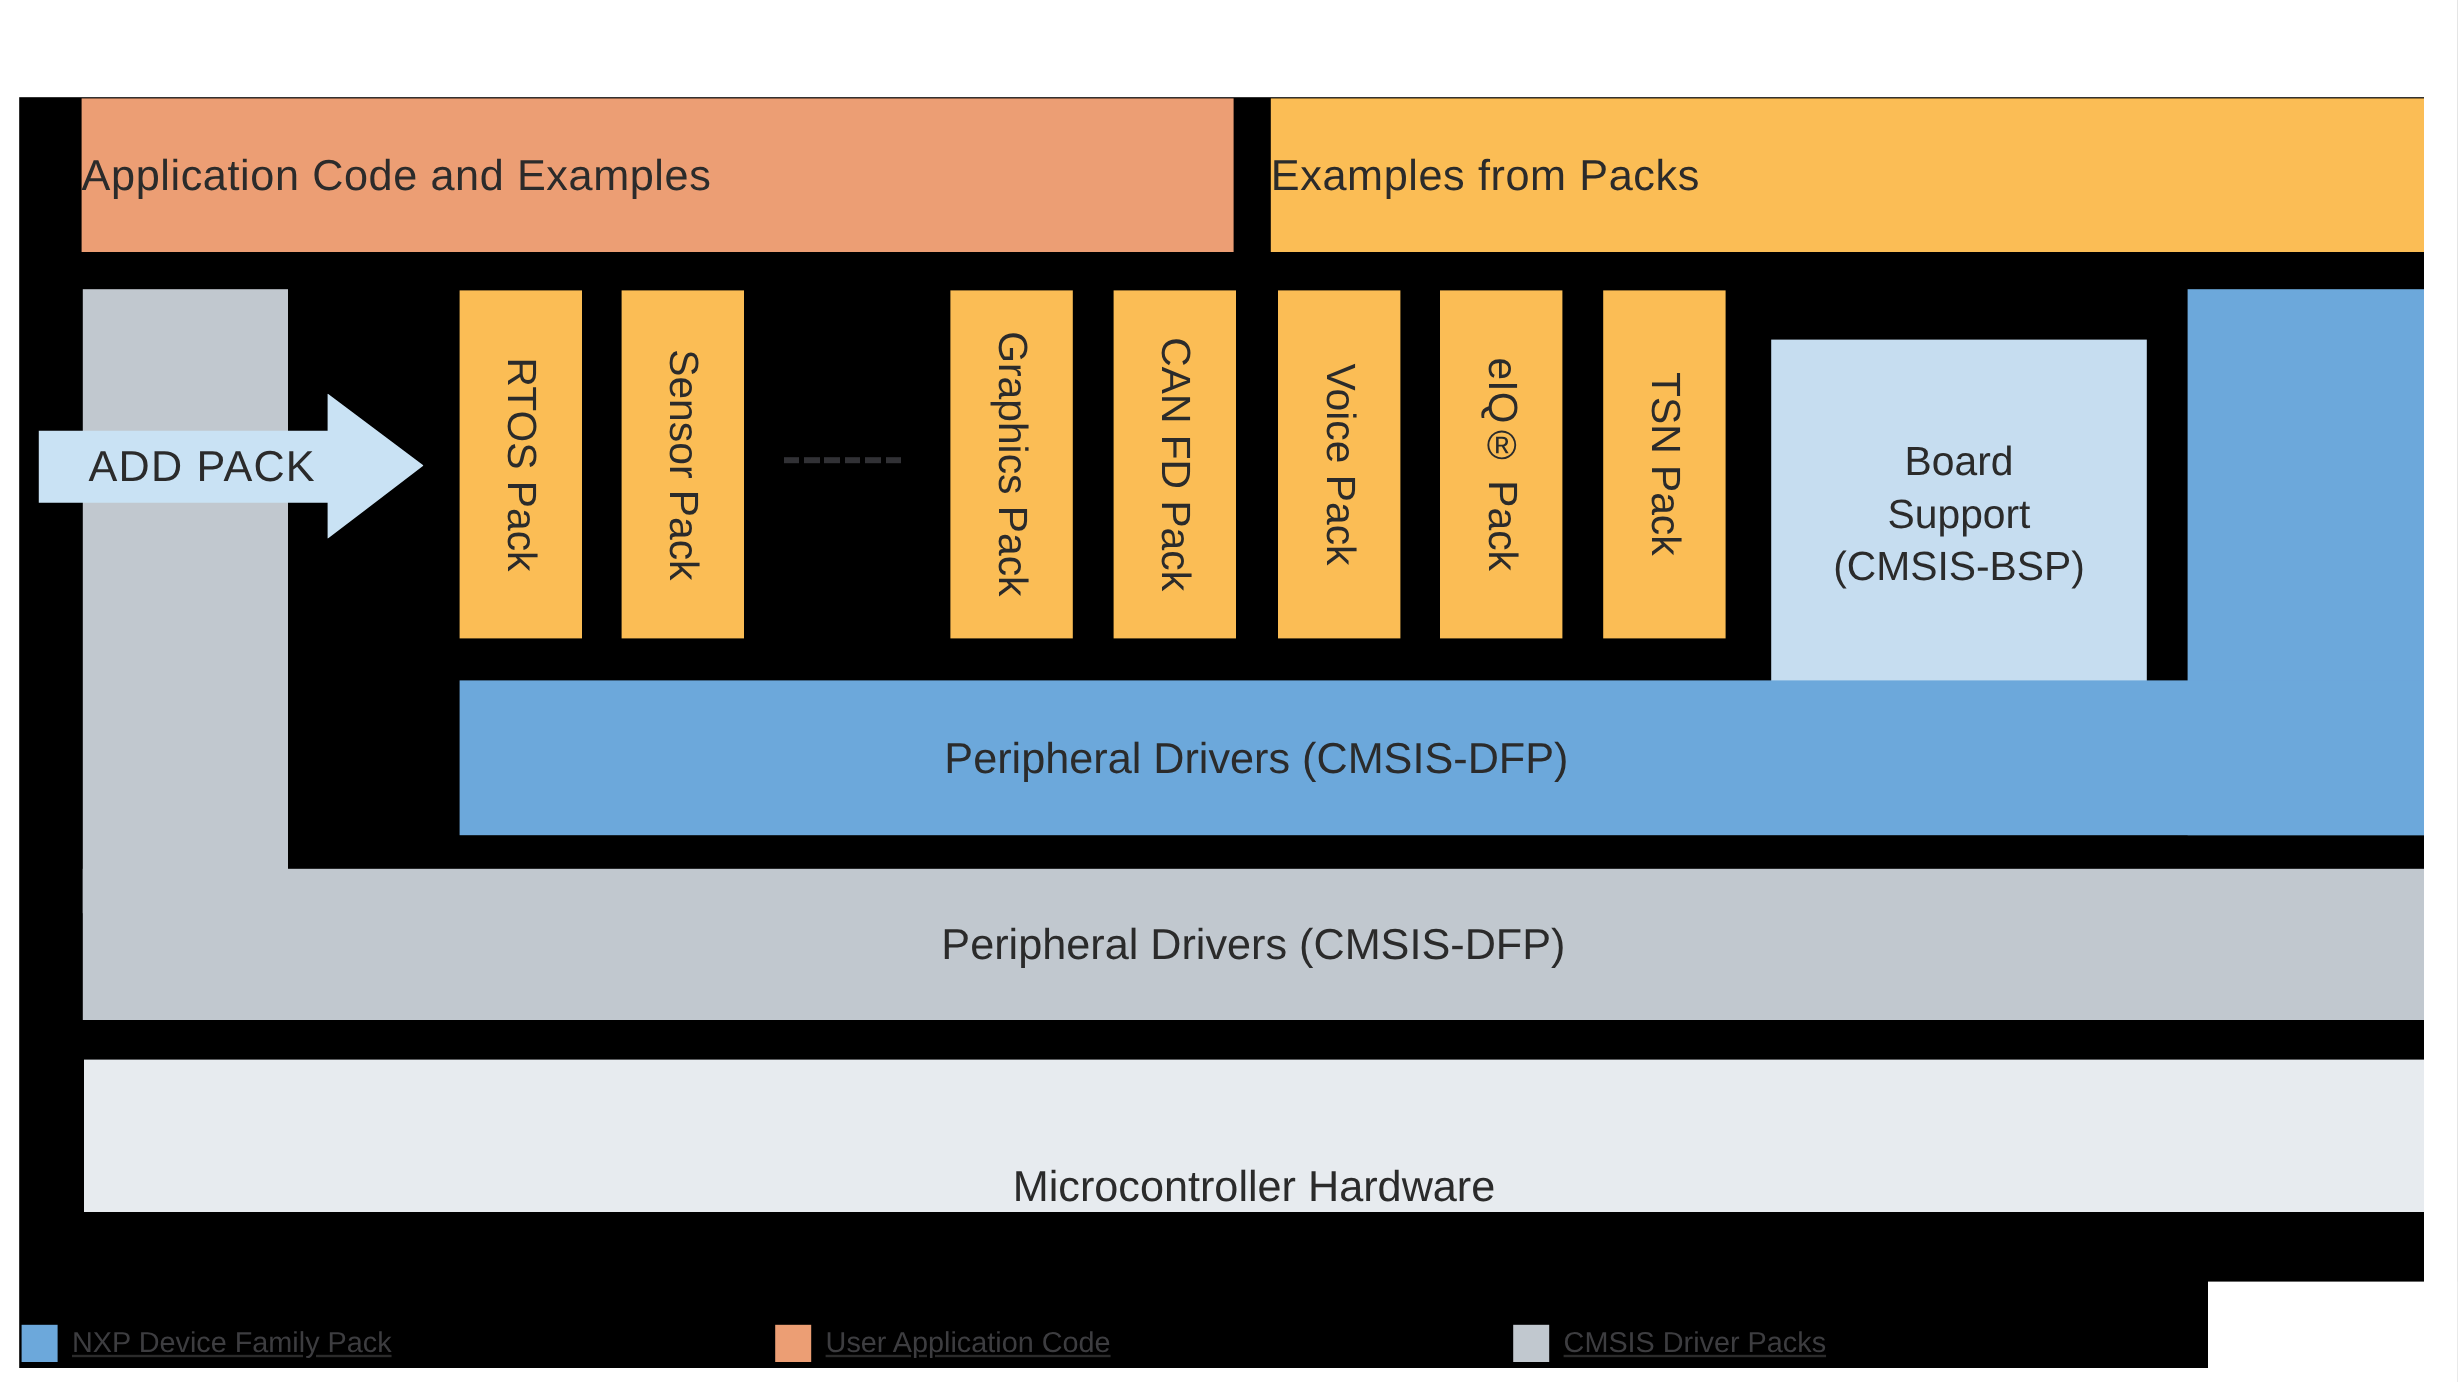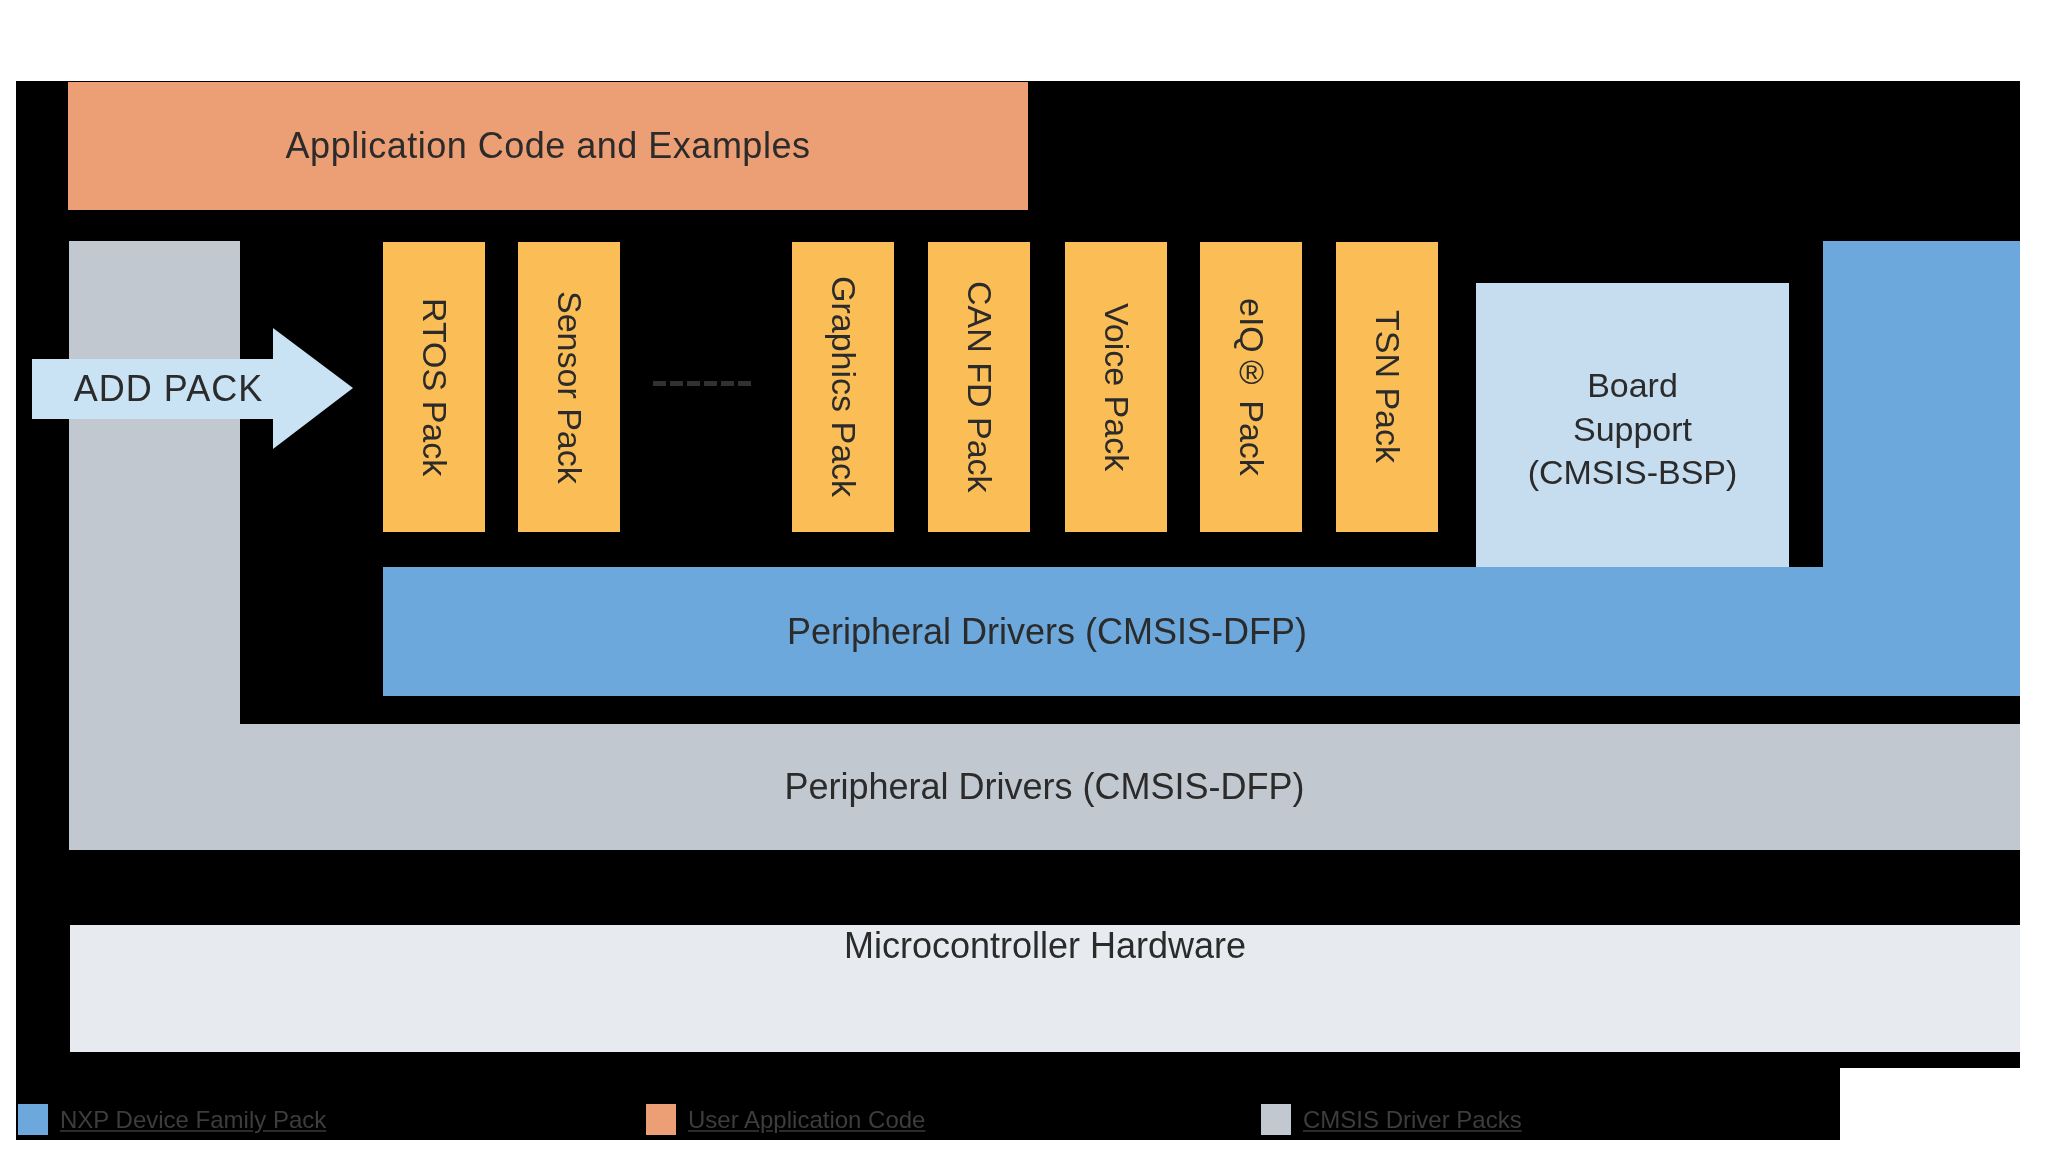--- a/index.html
+++ b/index.html
@@ -2,51 +2,54 @@
 <html><head>
 <meta charset="utf-8">
 <style>
   html,body{margin:0;padding:0;background:#ffffff;}
   .page{position:relative;width:2048px;height:1152px;background:#ffffff;overflow:hidden;
         font-family:"Liberation Sans", sans-serif;color:#2b2b2b;}
   .abs{position:absolute;}
   .backdrop{left:16px;top:81px;width:2004px;height:1059px;background:#000;z-index:0;}
   .notch{left:1840px;top:1068px;width:208px;height:84px;background:#ffffff;z-index:1;}
   .layer{z-index:2;}
-  .hdr-box{height:128px;display:flex;align-items:center;justify-content:center;
+  .hdr-box{height:128px;display:flex;align-items:center;
            font-size:36px;letter-spacing:0.5px;}
   .pack{top:242px;width:102px;height:290px;display:flex;align-items:center;justify-content:center;}
   .pack .vtxt{writing-mode:vertical-rl;font-size:34px;white-space:nowrap;}
   .bsp{left:1476px;top:242px;width:313px;height:293px;display:flex;align-items:center;justify-content:center;
        text-align:center;font-size:34px;line-height:1.28;white-space:pre-line;}
   .vbar-gray{left:69px;top:241px;width:171px;height:520px;}
   .hbar-gray{left:69px;top:724px;width:1951px;height:126px;display:flex;align-items:center;justify-content:center;font-size:36px;}
   .vbar-blue{left:1823px;top:241px;width:197px;height:455px;}
   .hbar-blue{left:383px;top:567px;width:1637px;height:129px;}
   .hbar-blue .cap{position:absolute;left:0;top:0;width:1328px;height:129px;display:flex;align-items:center;justify-content:center;font-size:36px;}
-  .mcu{left:70px;top:883px;width:1950px;height:127px;display:flex;align-items:flex-start;justify-content:center;font-size:36px;margin-top:42px;}
+  .mcu{left:70px;top:883px;width:1950px;height:127px;display:flex;align-items:flex-end;justify-content:center;font-size:36px;}
   .arrow{left:32px;top:328px;width:321px;height:121px;
          clip-path:polygon(0px 31px,241px 31px,241px 0px,321px 60px,241px 121px,241px 91px,0px 91px);}
   .arrow .cap{position:absolute;left:0;top:31px;width:273px;height:60px;display:flex;align-items:center;justify-content:center;font-size:36px;letter-spacing:1px;}
   .dashes{left:653px;top:381px;width:102px;height:5px;
           background:repeating-linear-gradient(90deg,#313135 0 13px,transparent 13px 17px);}
   .legend-item{top:1104px;height:31px;display:flex;align-items:center;gap:12px;text-decoration:underline;}
   .swatch{width:30px;height:31px;flex:0 0 auto;}
   .legend-label{font-size:24px;color:#3d3d40;white-space:nowrap;}
 </style>
 </head>
 <body>
 
 <div class="page">
 
   <div class="abs backdrop" style="background: rgb(0, 0, 0);"></div>
   <div class="abs notch"></div>
 
   <div class="abs layer hdr-box" style="left: 68px; top: 82px; width: 960px; background: rgb(236, 158, 116);">
     <span>Application Code and Examples</span>
+  </div>
+  <div class="abs layer hdr-box" style="left: 1059px; top: 82px; width: 961px; background: rgb(251, 189, 85);">
+    <span>Examples from Packs</span>
   </div>
 
   <div class="abs layer vbar-gray" style="background: rgb(193, 200, 207);"></div>
   <div class="abs layer hbar-gray" style="background: rgb(193, 200, 207);">
     <span>Peripheral Drivers (CMSIS-DFP)</span>
   </div>
 
   <div class="abs layer arrow" style="background: rgb(201, 226, 244);">
     <div class="cap">ADD PACK</div>
   </div>

